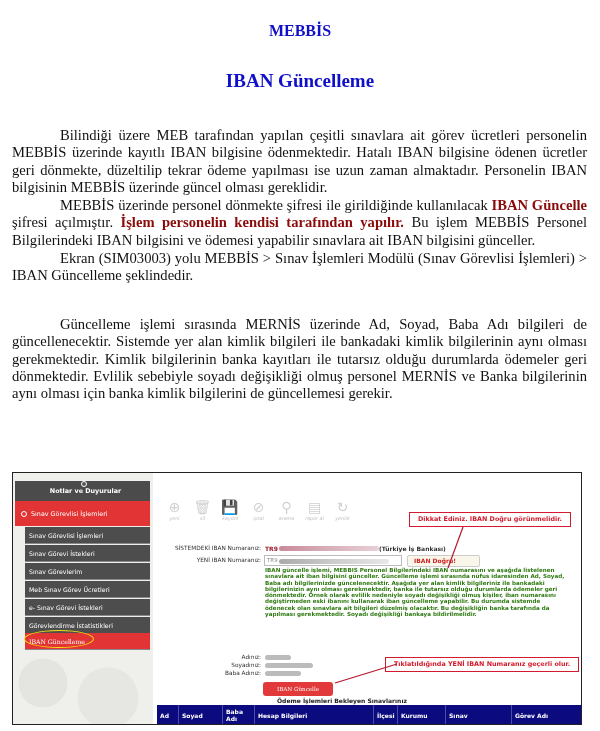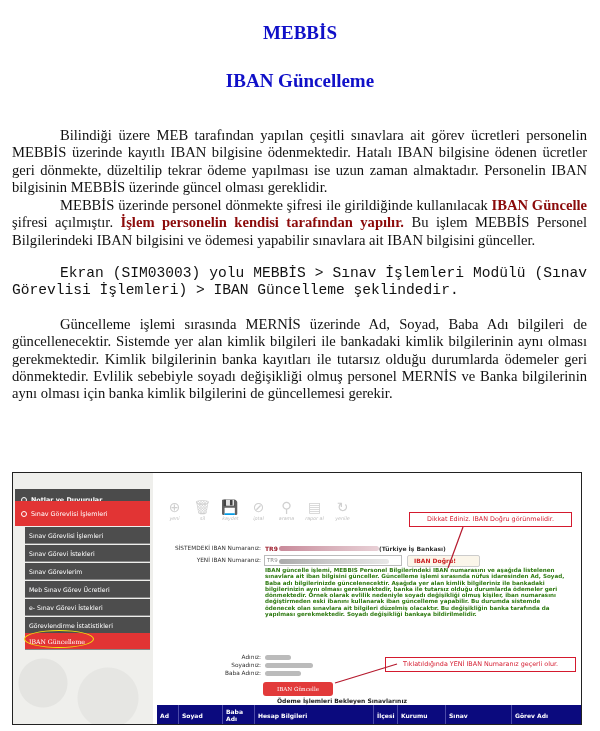--- a/index.html
+++ b/index.html
@@ -1,57 +1,57 @@
 <!DOCTYPE html>
 <html><head>
 <meta charset="utf-8">
 <style>
   * { box-sizing: border-box; margin: 0; padding: 0; }
   html, body { width: 600px; height: 731px; background: #ffffff; overflow: hidden; }
   body { position: relative; font-family: "Liberation Serif", serif; color: #111; }
 
   .doc-title { position: absolute; left: 0; width: 600px; text-align: center; color: #1010c8; font-weight: bold; font-family: "Liberation Serif", serif; }
-  #t1 { top: 22px; font-size: 19px; }
+  #t1 { top: 22px; font-size: 16px; }
   #t2 { top: 70px; font-size: 19px; }
 
   .para { position: absolute; left: 12px; width: 575px; font-size: 14.6px; line-height: 17.3px; text-align: justify; text-indent: 48px; }
   #p1 { top: 127px; }
   #p2 { top: 197px; }
-  #p3 { top: 265px; font-family: Liberation Mono, monospace; }
+  #p3 { top: 250px; }
   #p4 { top: 316px; }
   .hl { color: #8b0a0a; font-weight: bold; }
 
   
   .frame { position: absolute; left: 12px; top: 472px; width: 570px; height: 253px; border: 1px solid #222; background: #fff; overflow: hidden; font-family: "DejaVu Sans", sans-serif; }
   .sidebar { position: absolute; left: 0; top: 0; width: 140px; height: 252px; background: #efefec;
     background-image: radial-gradient(circle at 30px 210px, #e4e4e1 0 24px, transparent 25px), radial-gradient(circle at 95px 225px, #e6e6e3 0 30px, transparent 31px); }
   .side-head { position: absolute; left: 2px; width: 135px; height: 22px; color: #fff; font-size: 6.4px; display: flex; align-items: center; padding-left: 6px; font-weight: bold; }
   .side-head .dot { width: 6px; height: 6px; border-radius: 50%; border: 1.5px solid #fff; background: #555; margin-right: 4px; }
-  #sh1 { top: 16px; background: #4b4b4b; }
+  #sh1 { top: 8px; background: #4b4b4b; flex-direction: column; }
   #sh2 { top: 28px; height: 25px; background: #e23434; font-weight: normal; }
   #sh2 .dot { background: #e23434; }
   .side-item { position: absolute; left: 12px; width: 125px; height: 17px; background: #4d4d4d; color: #fff; font-size: 6.2px; display: flex; align-items: center; padding-left: 4px; border-bottom: 1px solid #888; }
   .side-item.active { background: #e23434; }
   .ellipse { position: absolute; left: 11px; top: 153px; width: 70px; height: 18px; border: 1.5px solid #f4e20c; border-radius: 50%; }
 
   .main { position: absolute; left: 144px; top: 0; width: 426px; height: 252px; }
   .panel-head { position: absolute; left: 0; top: 6px; width: 426px; height: 16px; background: #5a5a5a; color: #fff; font-size: 7px; font-weight: bold; padding-left: 4px; line-height: 16px; }
   .toolbar { position: absolute; left: 4px; top: 26px; display: flex; }
   .tool { width: 27px; margin-right: 1px; text-align: center; color: #c8c8c8; }
   .tool .ic { height: 17px; font-size: 14px; line-height: 17px; color: #d0d0d0; }
   .tool .lb { font-size: 4.8px; font-style: italic; color: #c0c0c0; }
 
   .lbl { position: absolute; font-size: 5.8px; color: #333; text-align: right; }
   .redval { position: absolute; font-size: 6px; font-weight: bold; color: #9c1b2a; }
   .blur { position: absolute; height: 5px; border-radius: 3px; }
   .bank { position: absolute; font-size: 6px; font-weight: bold; color: #333; }
   .input { position: absolute; height: 11px; border: 1px solid #bbb; background: #fff; font-size: 5.5px; color: #888; padding-left: 2px; line-height: 9px; }
   .okbox { position: absolute; height: 12px; border: 1px solid #ccc; border-radius: 2px; background: #fbf6ea; color: #cc2222; font-size: 6px; font-weight: bold; padding-left: 6px; line-height: 10px; }
   .info { position: absolute; left: 108px; top: 94px; width: 300px; font-size: 5.6px; line-height: 6.3px; color: #2f7a12; font-weight: bold; }
-  .callout { position: absolute; border: 1.5px solid #d41a2e; background: #fff; color: #d41a2e; font-size: 6.4px; font-weight: normal; padding: 0 17px; line-height: 13px; }
+  .callout { position: absolute; border: 1.5px solid #d41a2e; background: #fff; color: #d41a2e; font-size: 6.4px; font-weight: bold; padding: 0 8px; line-height: 13px; }
   .update-btn { position: absolute; left: 106px; top: 209px; width: 70px; height: 14px; background: #e23a3a; border-radius: 3px; color: #fff; font-size: 5.6px; text-align: center; line-height: 14px; font-family: "DejaVu Serif", serif; }
   .sec-title { position: absolute; left: 120px; top: 224px; font-size: 6px; font-weight: bold; color: #222; }
   .thead { position: absolute; left: 0; top: 232px; width: 426px; height: 20px; background: #0b0a7e; display: flex; }
   .th { color: #fff; font-size: 6px; font-weight: bold; padding: 3px 3px; border-right: 1px solid #4b4ba8; line-height: 7px; display: flex; align-items: center; }
   svg.lines { position: absolute; left: 0; top: 0; pointer-events: none; }
 </style>
 </head>
 <body>
 
 <div id="t1" class="doc-title">MEBBİS</div>

